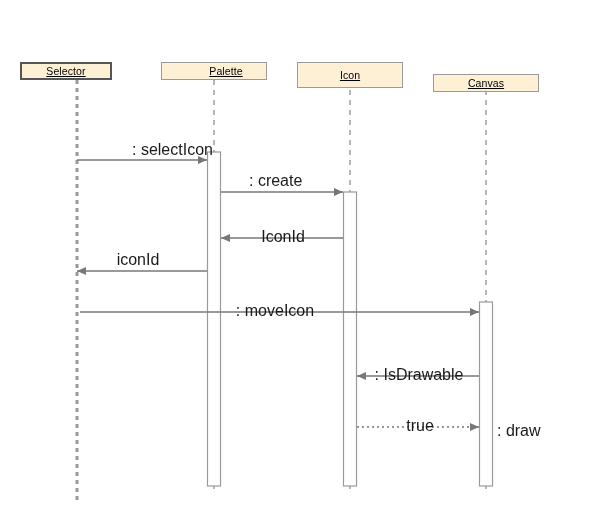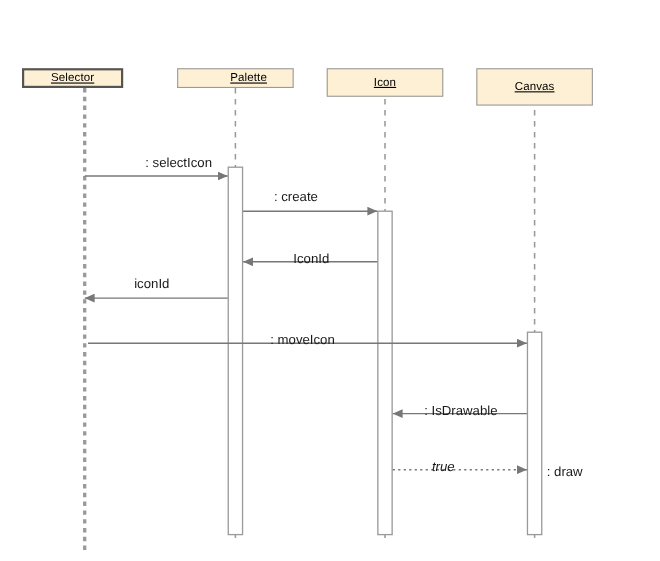--- a/index.html
+++ b/index.html
@@ -41,21 +41,21 @@
   .lifeline-header-label {
     font-size: 10.5px;
     color: #000000;
     text-decoration: underline;
     letter-spacing: 0.1px;
     white-space: nowrap;
     line-height: 1;
   }
   .msg-label {
     position: absolute;
-    font-size: 12px;
+    font-size: 16px;
     color: #1a1a1a;
     white-space: nowrap;
     line-height: 1;
   }
   .msg-label.center {
     transform: translateX(-50%);
   }
 </style>
 </head>
 <body>
@@ -99,28 +99,28 @@
   <div id="headers-layer">
       <div class="lifeline-header-box emphasis" style="left: 20px; top: 62px; width: 92px; height: 18px; background: rgb(253, 240, 213);">
         <span class="lifeline-header-label">Selector</span>
       </div>
       <div class="lifeline-header-box" style="left: 161px; top: 62px; width: 106px; height: 18px; background: rgb(253, 240, 213); padding-left: 24px;">
         <span class="lifeline-header-label">Palette</span>
       </div>
       <div class="lifeline-header-box" style="left: 297px; top: 62px; width: 106px; height: 26px; background: rgb(253, 240, 213);">
         <span class="lifeline-header-label">Icon</span>
       </div>
-      <div class="lifeline-header-box" style="left: 433px; top: 62px; width: 106px; height: 34px; background: rgb(253, 240, 213);">
+      <div class="lifeline-header-box" style="left: 433px; top: 74px; width: 106px; height: 18px; background: rgb(253, 240, 213);">
         <span class="lifeline-header-label">Canvas</span>
       </div>
     </div>
   <div id="labels-layer">
       <div class="msg-label" style="left: 132px; top: 142px; color: rgb(26, 26, 26);">: selectIcon</div>
       <div class="msg-label" style="left: 249px; top: 173px; color: rgb(26, 26, 26);">: create</div>
       <div class="msg-label center" style="left: 283px; top: 229px; color: rgb(26, 26, 26);">IconId</div>
       <div class="msg-label center" style="left: 138px; top: 252px; color: rgb(26, 26, 26);">iconId</div>
       <div class="msg-label center" style="left: 275px; top: 303px; color: rgb(26, 26, 26);">: moveIcon</div>
       <div class="msg-label center" style="left: 419px; top: 367px; color: rgb(26, 26, 26);">: IsDrawable</div>
-      <div class="msg-label center" style="left: 403px; top: 418px; color: rgb(26, 26, 26); font-style: italic;">true</div>
+      <div class="msg-label center" style="left: 420px; top: 418px; color: rgb(26, 26, 26);">true</div>
       <div class="msg-label" style="left: 497px; top: 423px; color: rgb(26, 26, 26);">: draw</div>
     </div>
 
 </div>
 
 </body></html>

